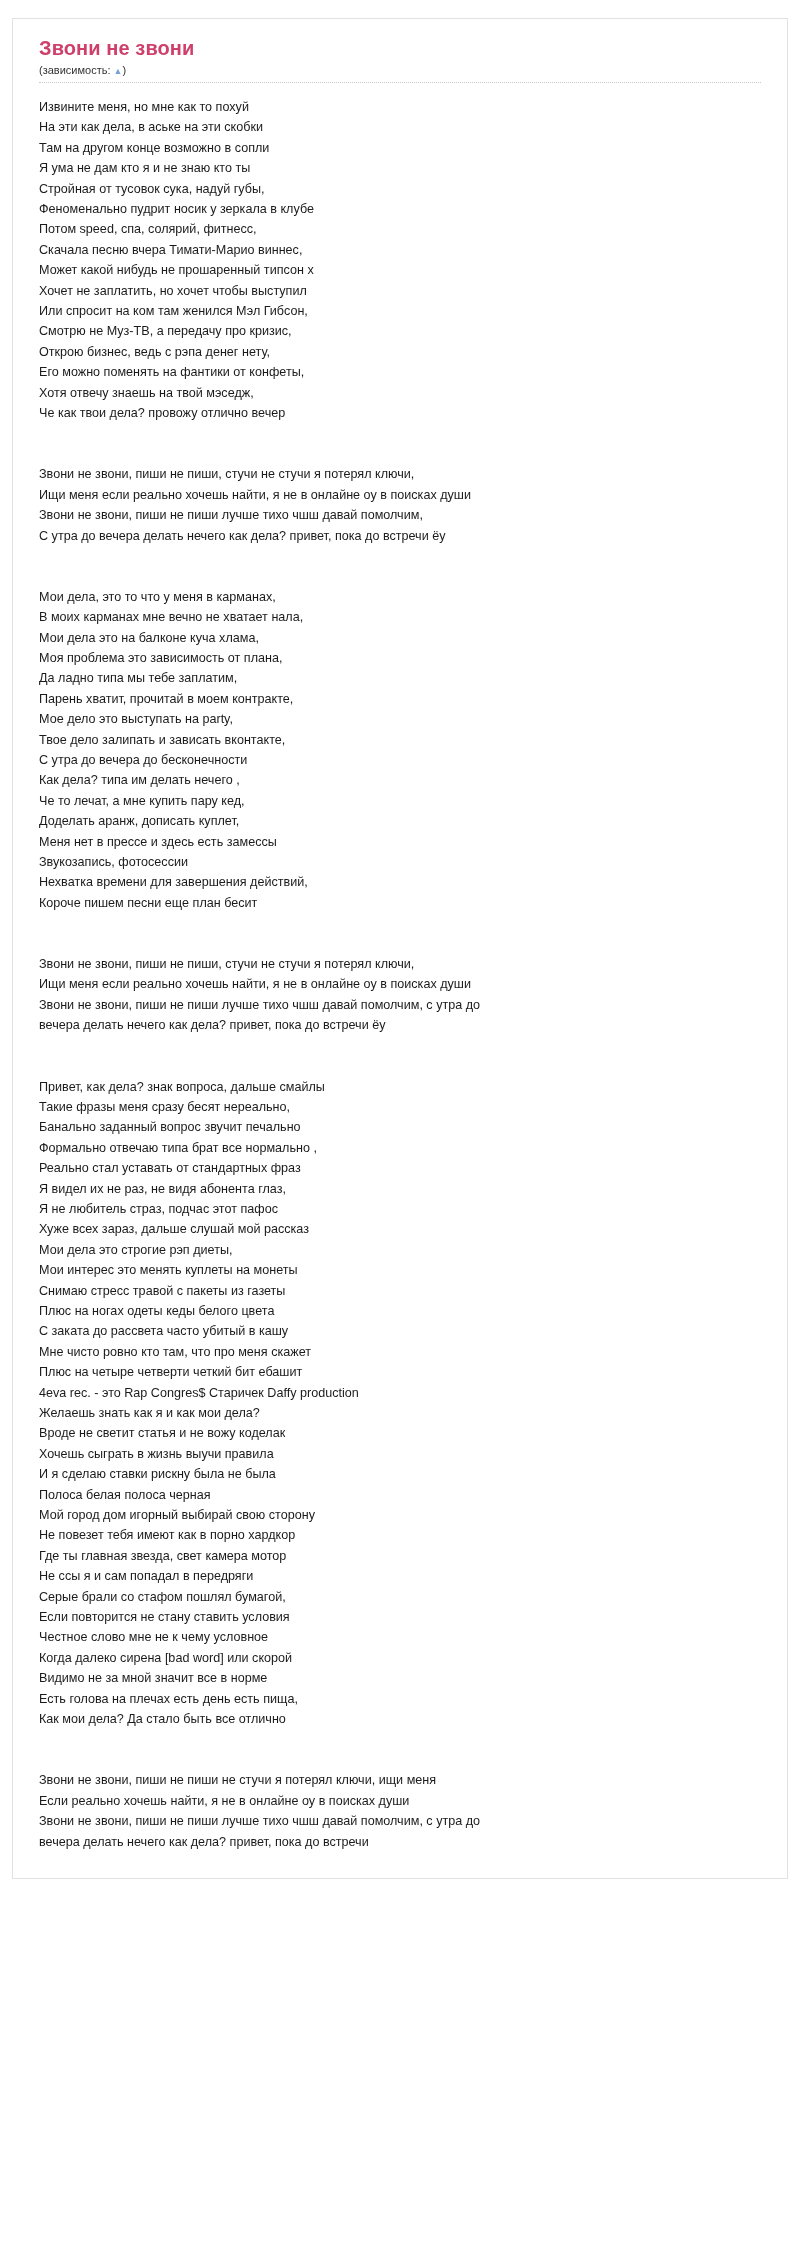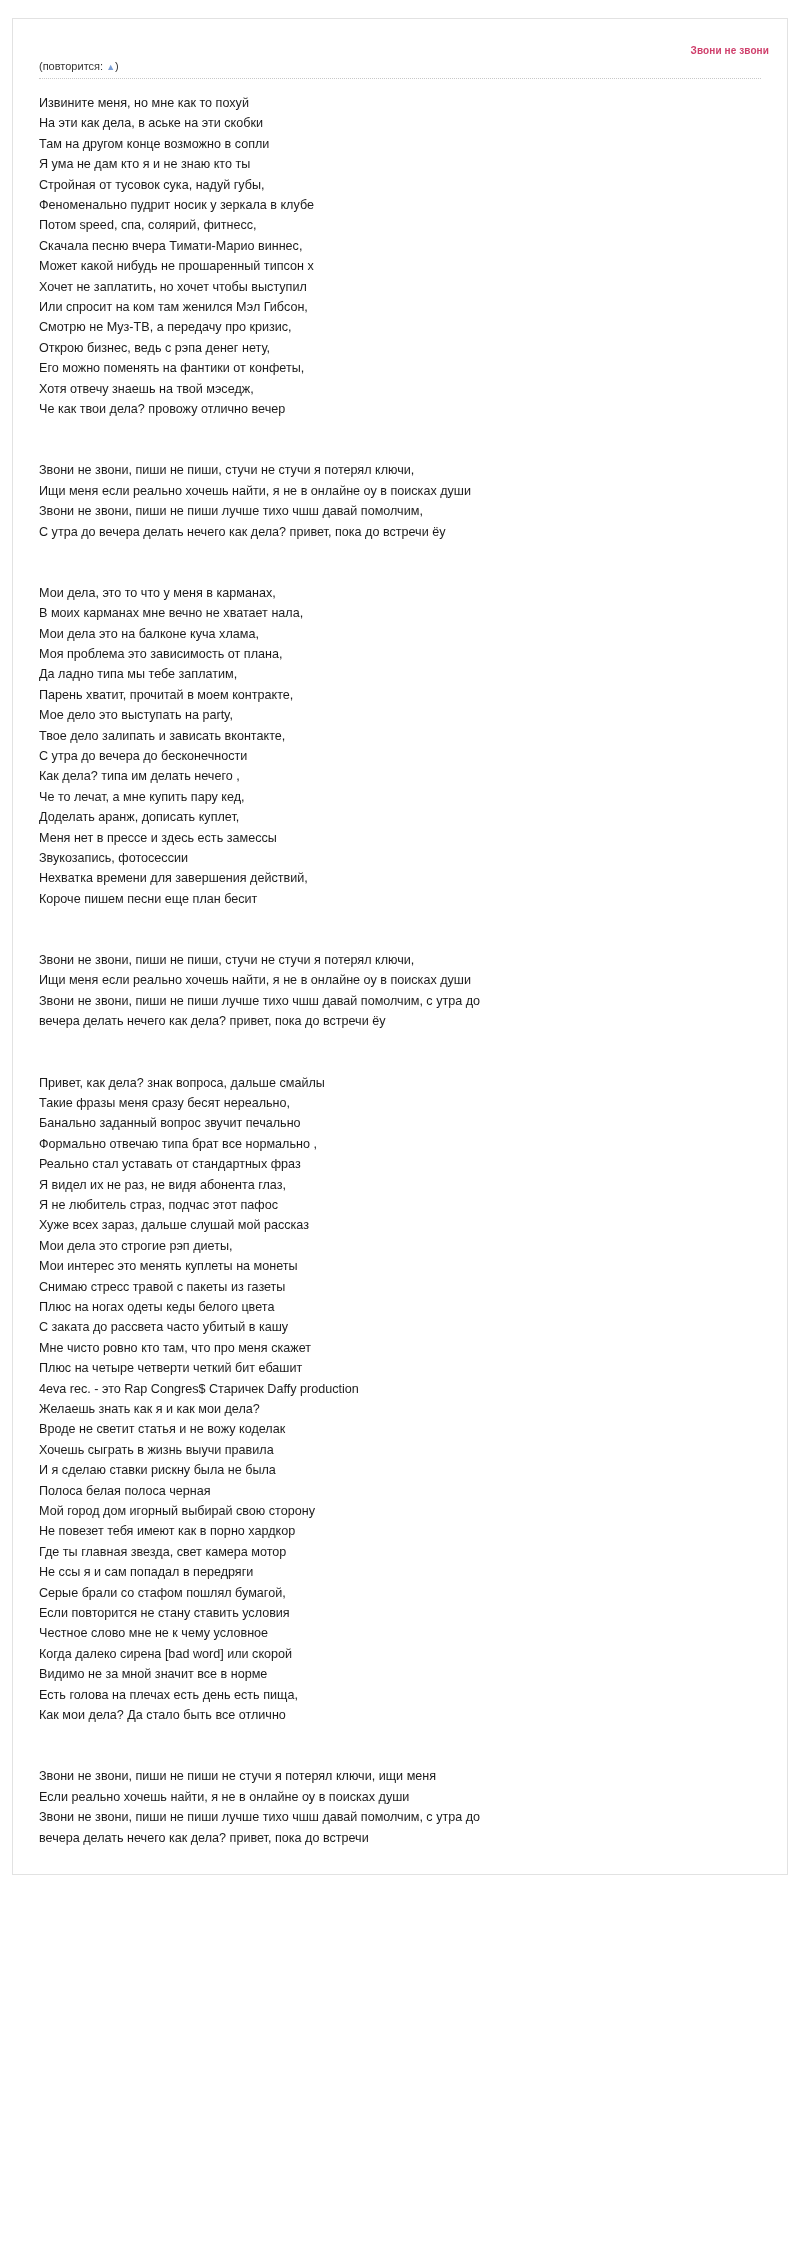--- a/index.html
+++ b/index.html
@@ -21,25 +21,24 @@
   }
   .card {
     box-sizing: border-box;
     width: 100%;
     border: 1px solid #e2e2e2;
     background: #ffffff;
     padding: 14px 18px 18px 18px;
   }
   .song-title {
     color: #cf3f6b;
-    font-size: 10px;
+    font-size: 20px;
     font-weight: bold;
-    margin: 12px 0 4px 8px;
+    margin: 4px 0 4px 8px;
     letter-spacing: 0.1px;
-    text-align: right;
   }
   .performer-row {
     margin: 0 0 4px 8px;
     font-size: 11px;
     color: #333333;
   }
   .performer-row .tri {
     color: #7b9fd6;
     font-size: 9px;
   }
@@ -59,21 +58,21 @@
   }
 </style>
 </head>
 <body>
 
 <div class="page">
   <div class="card">
 
     <div class="song-title">Звони не звони</div>
 
-    <div class="performer-row"><span>(повторится: </span><span class="tri">▲</span><span>)</span></div>
+    <div class="performer-row"><span>(зависимость: </span><span class="tri">▲</span><span>)</span></div>
 
     <div class="divider"></div>
 
     <div class="lyrics">Извините меня, но мне как то похуй
 На эти как дела, в аське на эти скобки
 Там на другом конце возможно в сопли
 Я ума не дам кто я и не знаю кто ты
 Стройная от тусовок сука, надуй губы,
 Феноменально пудрит носик у зеркала в клубе
 Потом speed, спа, солярий, фитнесс,

